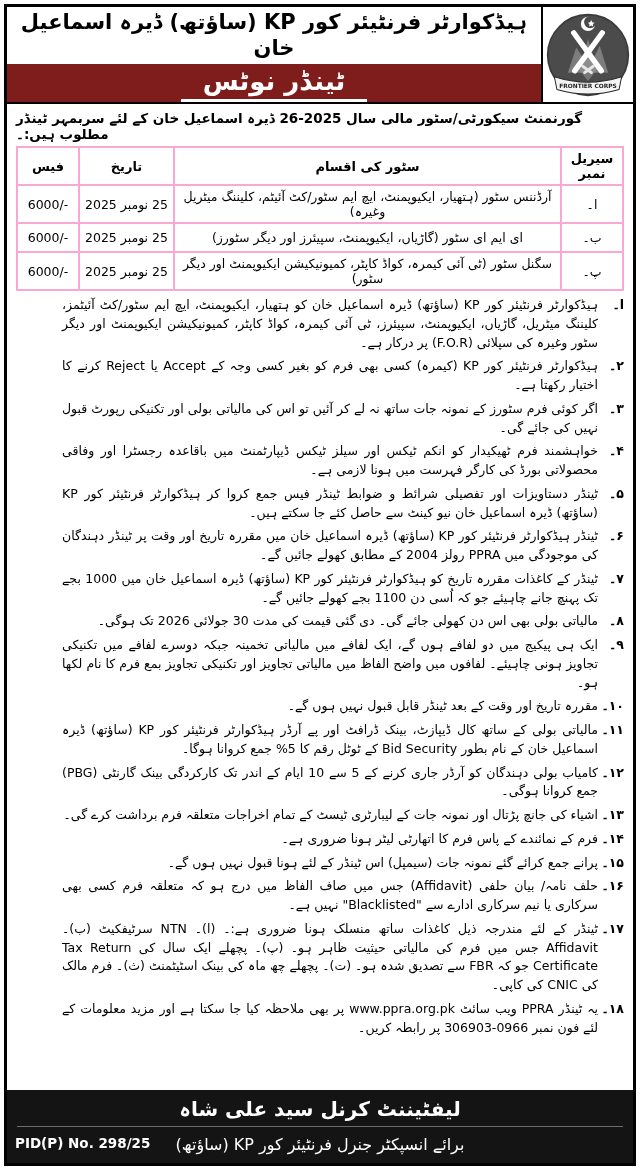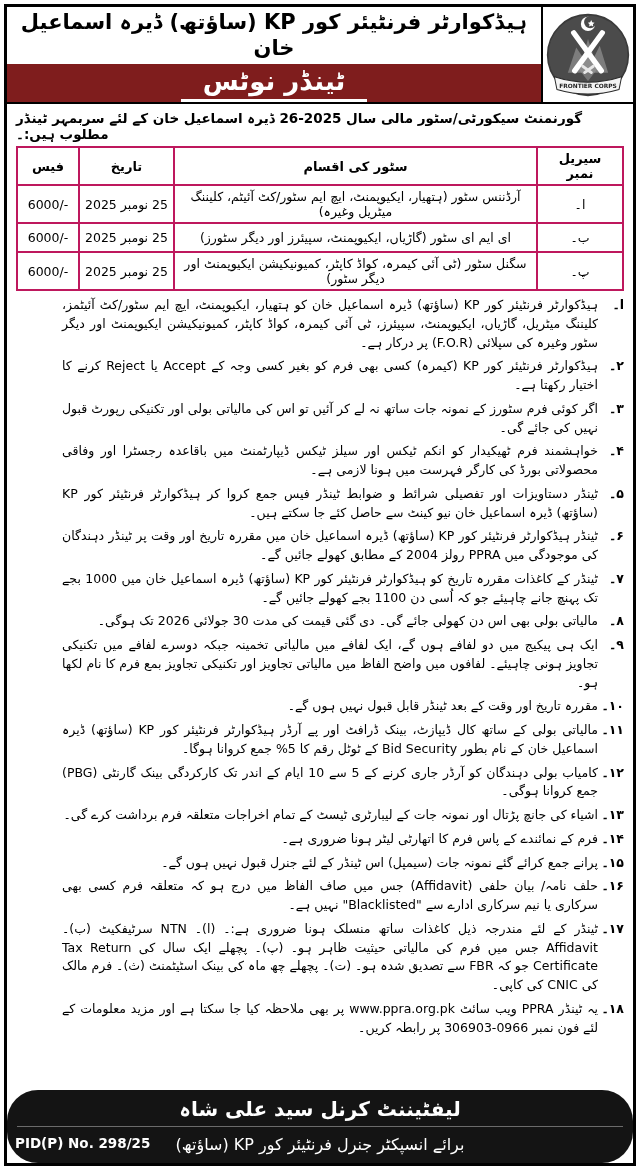--- a/index.html
+++ b/index.html
@@ -18,34 +18,34 @@
   .banner-row { height:50px; background:#7f1d1d; display:flex; align-items:flex-end; justify-content:center; }
   .banner-text { color:#fff; font-size:26px; font-weight:bold; direction:rtl;
                  border-bottom:3px solid #fff; padding:0 22px 3px; line-height:1.1; }
   .logo-col { flex:0 0 92px; border-left:2px solid #000; display:flex; align-items:center; justify-content:center; background:#fff; }
 
   
   .content { flex:1 1 auto; direction:rtl; padding:5px 9px 0; overflow:hidden; }
   .intro { font-size:13.5px; font-weight:bold; text-align:left; margin:1px 0 4px; }
 
   table.store-table { width:100%; border-collapse:collapse; font-size:12.5px; direction:rtl; margin-bottom:5px; }
-  .store-table th, .store-table td { border:2px solid #be185d; padding:3px 5px; text-align:center; vertical-align:middle; }
+  .store-table th, .store-table td { border:2px solid #f9a8d4; padding:3px 5px; text-align:center; vertical-align:middle; }
   .store-table th { font-weight:bold; font-size:13px; height:27px; }
   .store-table td { height:29px;border-radius:11px; }
-  .col-serial { width:86px; }
+  .col-serial { width:62px; }
   .col-date   { width:92px; white-space:nowrap; }
   .col-fee    { width:62px; direction:ltr; }
 
   .conditions { margin-top:2px; }
   .cond { display:flex; direction:rtl; margin-bottom:5px; font-size:12.5px; line-height:1.5; }
   .cond-num { flex:0 0 26px; font-weight:bold; text-align:right; }
   .cond-text { flex:1 1 auto; text-align:justify; padding-left:2px;margin-left:44px; }
 
   
-  .footer { flex:0 0 auto; background:#141414; color:#fff; position:relative; padding:5px 10px 7px; margin-top:auto;border-radius:31px; }
+  .footer { flex:0 0 auto; background:#141414; color:#fff; position:relative; padding:5px 10px 7px; margin-top:auto; }
   .signatory { direction:rtl; text-align:center; font-size:20px; font-weight:bold; padding:2px 0 5px; }
   .footer-divider { border:0; border-top:1px solid #6b6b6b; margin:0 0 4px; }
   .for-line { direction:rtl; text-align:center; font-size:16px; font-weight:normal; padding-bottom:2px;margin-top:8px; }
   .pid { position:absolute; left:8px; bottom:12px; direction:ltr; font-size:13.5px; font-weight:bold; }
 </style>
 </head>
 <body>
 
 <div class="page">
   <div class="frame">
@@ -171,21 +171,21 @@
           <div class="cond">
             <span class="cond-num">۱۳۔</span>
             <span class="cond-text">اشیاء کی جانچ پڑتال اور نمونہ جات کے لیبارٹری ٹیسٹ کے تمام اخراجات متعلقہ فرم برداشت کرے گی۔</span>
           </div>
           <div class="cond">
             <span class="cond-num">۱۴۔</span>
             <span class="cond-text">فرم کے نمائندے کے پاس فرم کا اتھارٹی لیٹر ہونا ضروری ہے۔</span>
           </div>
           <div class="cond">
             <span class="cond-num">۱۵۔</span>
-            <span class="cond-text">پرانے جمع کرائے گئے نمونہ جات (سیمپل) اس ٹینڈر کے لئے جنرل قبول نہیں ہوں گے۔</span>
+            <span class="cond-text">پرانے جمع کرائے گئے نمونہ جات (سیمپل) اس ٹینڈر کے لئے ہونا قبول نہیں ہوں گے۔</span>
           </div>
           <div class="cond">
             <span class="cond-num">۱۶۔</span>
             <span class="cond-text">حلف نامہ/ بیان حلفی (Affidavit) جس میں صاف الفاظ میں درج ہو کہ متعلقہ فرم کسی بھی سرکاری یا نیم سرکاری ادارے سے "Blacklisted" نہیں ہے۔</span>
           </div>
           <div class="cond">
             <span class="cond-num">۱۷۔</span>
             <span class="cond-text">ٹینڈر کے لئے مندرجہ ذیل کاغذات ساتھ منسلک ہونا ضروری ہے:۔ (ا)۔ NTN سرٹیفکیٹ (ب)۔ Affidavit جس میں فرم کی مالیاتی حیثیت ظاہر ہو۔ (پ)۔ پچھلے ایک سال کی Tax Return Certificate جو کہ FBR سے تصدیق شدہ ہو۔ (ت)۔ پچھلے چھ ماہ کی بینک اسٹیٹمنٹ (ث)۔ فرم مالک کی CNIC کی کاپی۔</span>
           </div>
           <div class="cond">

